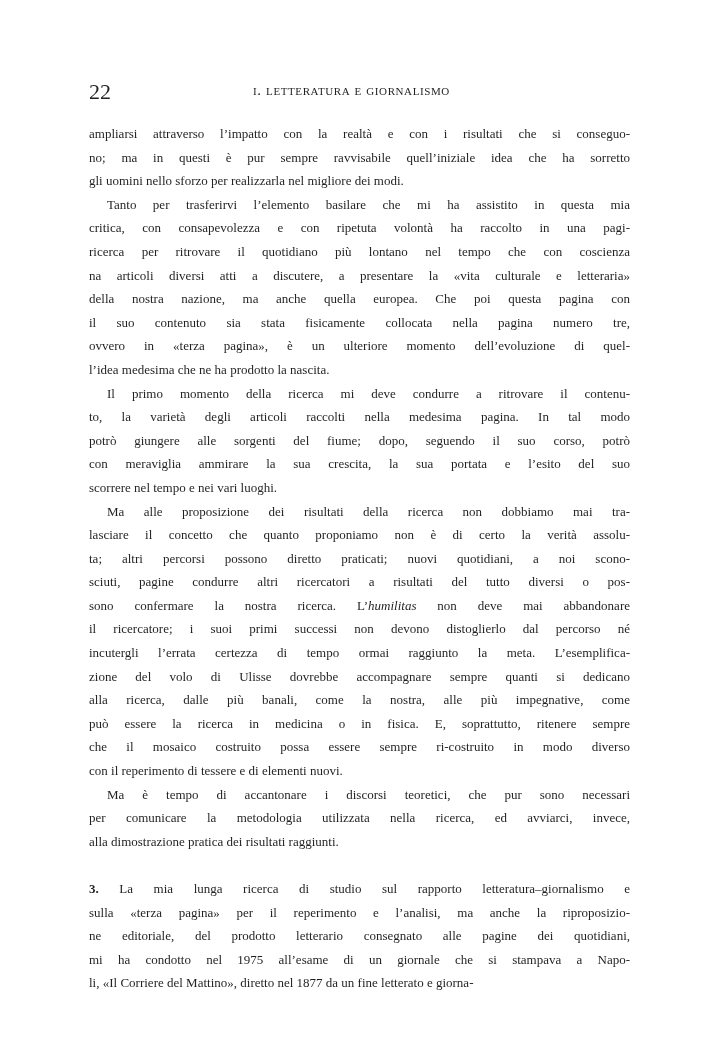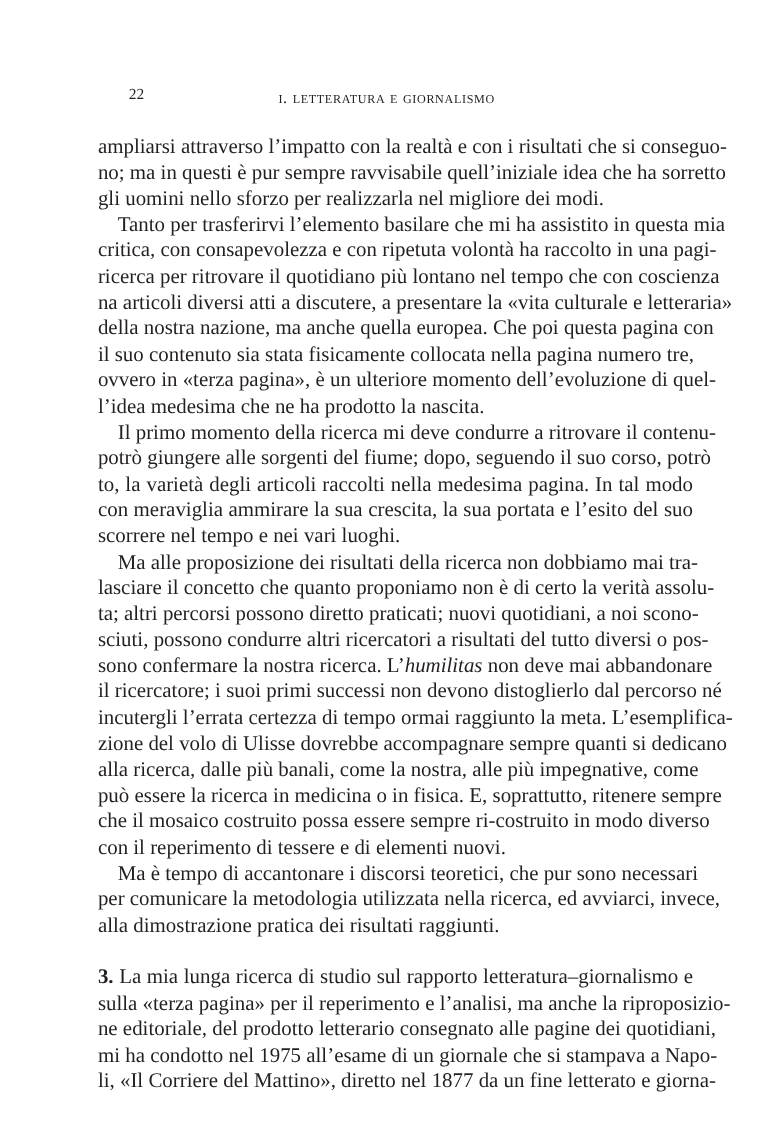--- a/index.html
+++ b/index.html
@@ -1,23 +1,23 @@
 <!DOCTYPE html>
 <html><head>
 <meta charset="utf-8">
 <style>
   html, body { margin: 0; padding: 0; background: #ffffff; }
   body { width: 708px; height: 1038px; position: relative; overflow: hidden;
          font-family: "Liberation Serif", "DejaVu Serif", serif; color: #231f20; }
   .header { position: absolute; top: 79px; left: 89px; width: 541px; height: 24px; }
-  .page-number { position: absolute; left: 0; top: 0; font-size: 14px; margin-left: 28px; }
+  .page-number { position: absolute; left: 0; top: 0; font-size: 22px; }
   .running-head { position: absolute; left: 0; right: 16px; top: 3px; text-align: center;
                   font-variant: small-caps; font-size: 15px; letter-spacing: 0.6px; }
   .body-text { position: absolute; top: 122px; left: 89px; width: 541px; }
-  .line { display: block; height: 23.6px; line-height: 23.6px; font-size: 19px;
+  .line { display: block; height: 23.6px; line-height: 23.6px; font-size: 13px;
           white-space: nowrap; text-align: justify; text-align-last: justify; }
   .line.last { text-align-last: left; }
   .line.indent { padding-left: 18px; }
   .gap { height: 23.6px; }
   .sec-num { font-weight: bold; }
   em { font-style: italic; }
 </style>
 </head>
 <body>
 
@@ -37,30 +37,30 @@
       <span class="line">critica, con consapevolezza e con ripetuta volontà ha raccolto in una pagi-</span>
       <span class="line">ricerca per ritrovare il quotidiano più lontano nel tempo che con coscienza</span>
       <span class="line">na articoli diversi atti a discutere, a presentare la «vita culturale e letteraria»</span>
       <span class="line">della nostra nazione, ma anche quella europea. Che poi questa pagina con</span>
       <span class="line">il suo contenuto sia stata fisicamente collocata nella pagina numero tre,</span>
       <span class="line">ovvero in «terza pagina», è un ulteriore momento dell’evoluzione di quel-</span>
       <span class="line last">l’idea medesima che ne ha prodotto la nascita.</span>
     </div>
     <div>
       <span class="line indent">Il primo momento della ricerca mi deve condurre a ritrovare il contenu-</span>
+      <span class="line">to, la varietà degli articoli raccolti nella medesima pagina. In tal modo</span>
       <span class="line">potrò giungere alle sorgenti del fiume; dopo, seguendo il suo corso, potrò</span>
-      <span class="line">to, la varietà degli articoli raccolti nella medesima pagina. In tal modo</span>
       <span class="line">con meraviglia ammirare la sua crescita, la sua portata e l’esito del suo</span>
       <span class="line last">scorrere nel tempo e nei vari luoghi.</span>
     </div>
     <div>
       <span class="line indent">Ma alle proposizione dei risultati della ricerca non dobbiamo mai tra-</span>
       <span class="line">lasciare il concetto che quanto proponiamo non è di certo la verità assolu-</span>
       <span class="line">ta; altri percorsi possono diretto praticati; nuovi quotidiani, a noi scono-</span>
-      <span class="line">sciuti, possono condurre altri ricercatori a risultati del tutto diversi o pos-</span>
+      <span class="line">sciuti, pagine condurre altri ricercatori a risultati del tutto diversi o pos-</span>
       <span class="line"><span>sono confermare la nostra ricerca. L’</span><em>humilitas</em><span> non deve mai abbandonare</span></span>
       <span class="line">il ricercatore; i suoi primi successi non devono distoglierlo dal percorso né</span>
       <span class="line">incutergli l’errata certezza di tempo ormai raggiunto la meta. L’esemplifica-</span>
       <span class="line">zione del volo di Ulisse dovrebbe accompagnare sempre quanti si dedicano</span>
       <span class="line">alla ricerca, dalle più banali, come la nostra, alle più impegnative, come</span>
       <span class="line">può essere la ricerca in medicina o in fisica. E, soprattutto, ritenere sempre</span>
       <span class="line">che il mosaico costruito possa essere sempre ri-costruito in modo diverso</span>
       <span class="line last">con il reperimento di tessere e di elementi nuovi.</span>
     </div>
     <div>

